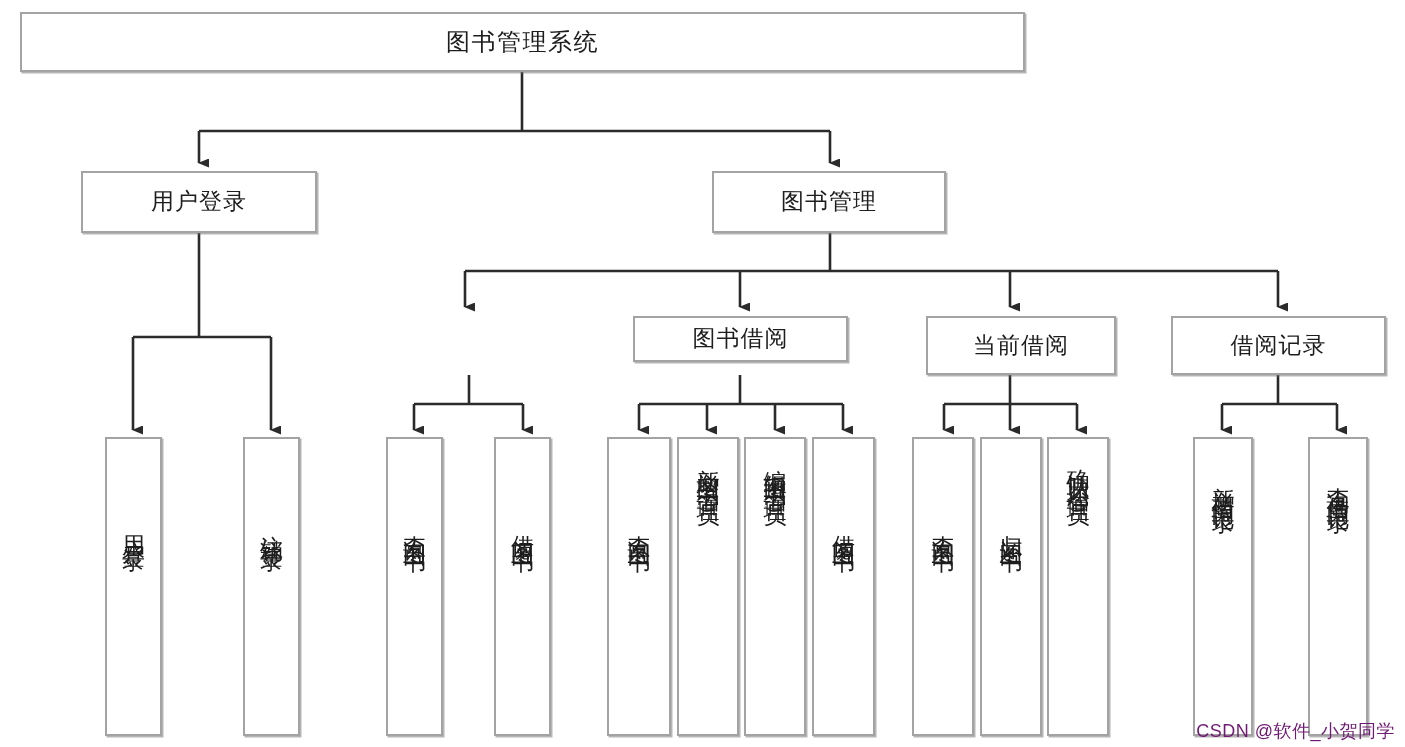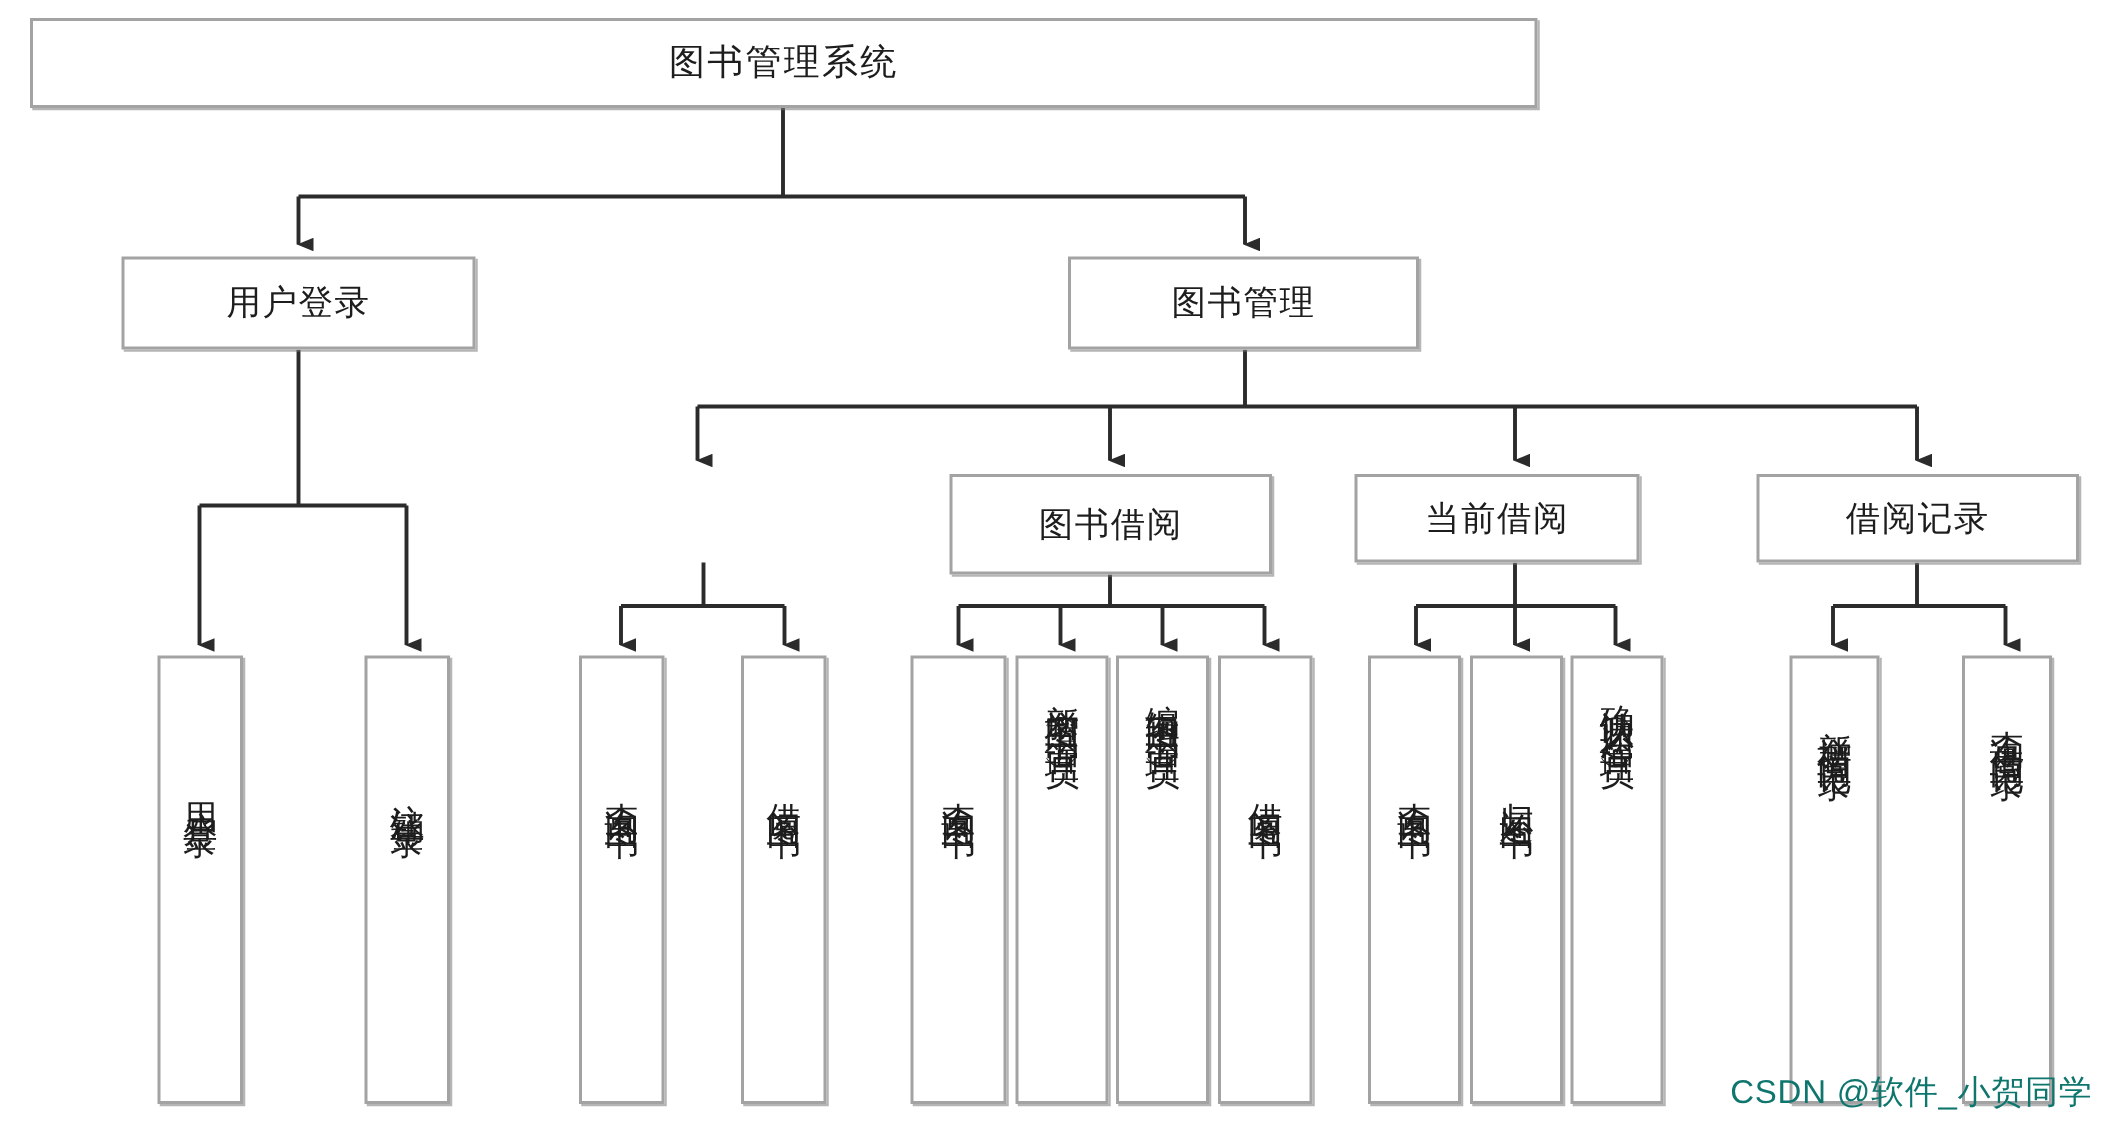--- a/index.html
+++ b/index.html
@@ -73,22 +73,22 @@
   .node.vert.mid .node-label {
     margin-top: 24px;
   }
   .node.vert.tall .node-label {
     margin-top: 6px;
   }
   #watermark {
     position: absolute;
     right: 10px;
     bottom: 4px;
-    font-size: 22px;
-    color: #0f766e;
+    font-size: 18px;
+    color: #701a75;
     letter-spacing: 0.5px;
     white-space: nowrap;
     user-select: none;
   }
 </style>
 </head>
 <body>
 
 <div id="diagram-root">
 
@@ -146,24 +146,24 @@
     <span class="node-label">图书管理系统</span>
   </div>
 
   <div class="node horiz" style="left:81px; top:171px; width:236px; height:62px;">
     <span class="node-label">用户登录</span>
   </div>
   <div class="node horiz" style="left:712px; top:171px; width:234px; height:62px;">
     <span class="node-label">图书管理</span>
   </div>
 
-  <div class="node horiz" style="left:633px; top:316px; width:215px; height:67px;">
+  <div class="node horiz" style="left:633px; top:316px; width:215px; height:46px;">
     <span class="node-label">图书借阅</span>
   </div>
-  <div class="node horiz" style="left:903px; top:316px; width:190px; height:59px;">
+  <div class="node horiz" style="left:926px; top:316px; width:190px; height:59px;">
     <span class="node-label">当前借阅</span>
   </div>
   <div class="node horiz" style="left:1171px; top:316px; width:215px; height:59px;">
     <span class="node-label">借阅记录</span>
   </div>
 
   <div class="node vert short" style="left:105px; top:437px; width:57px; height:299px;">
     <span class="node-label">用户登录</span>
   </div>
   <div class="node vert short" style="left:243px; top:437px; width:57px; height:299px;">

